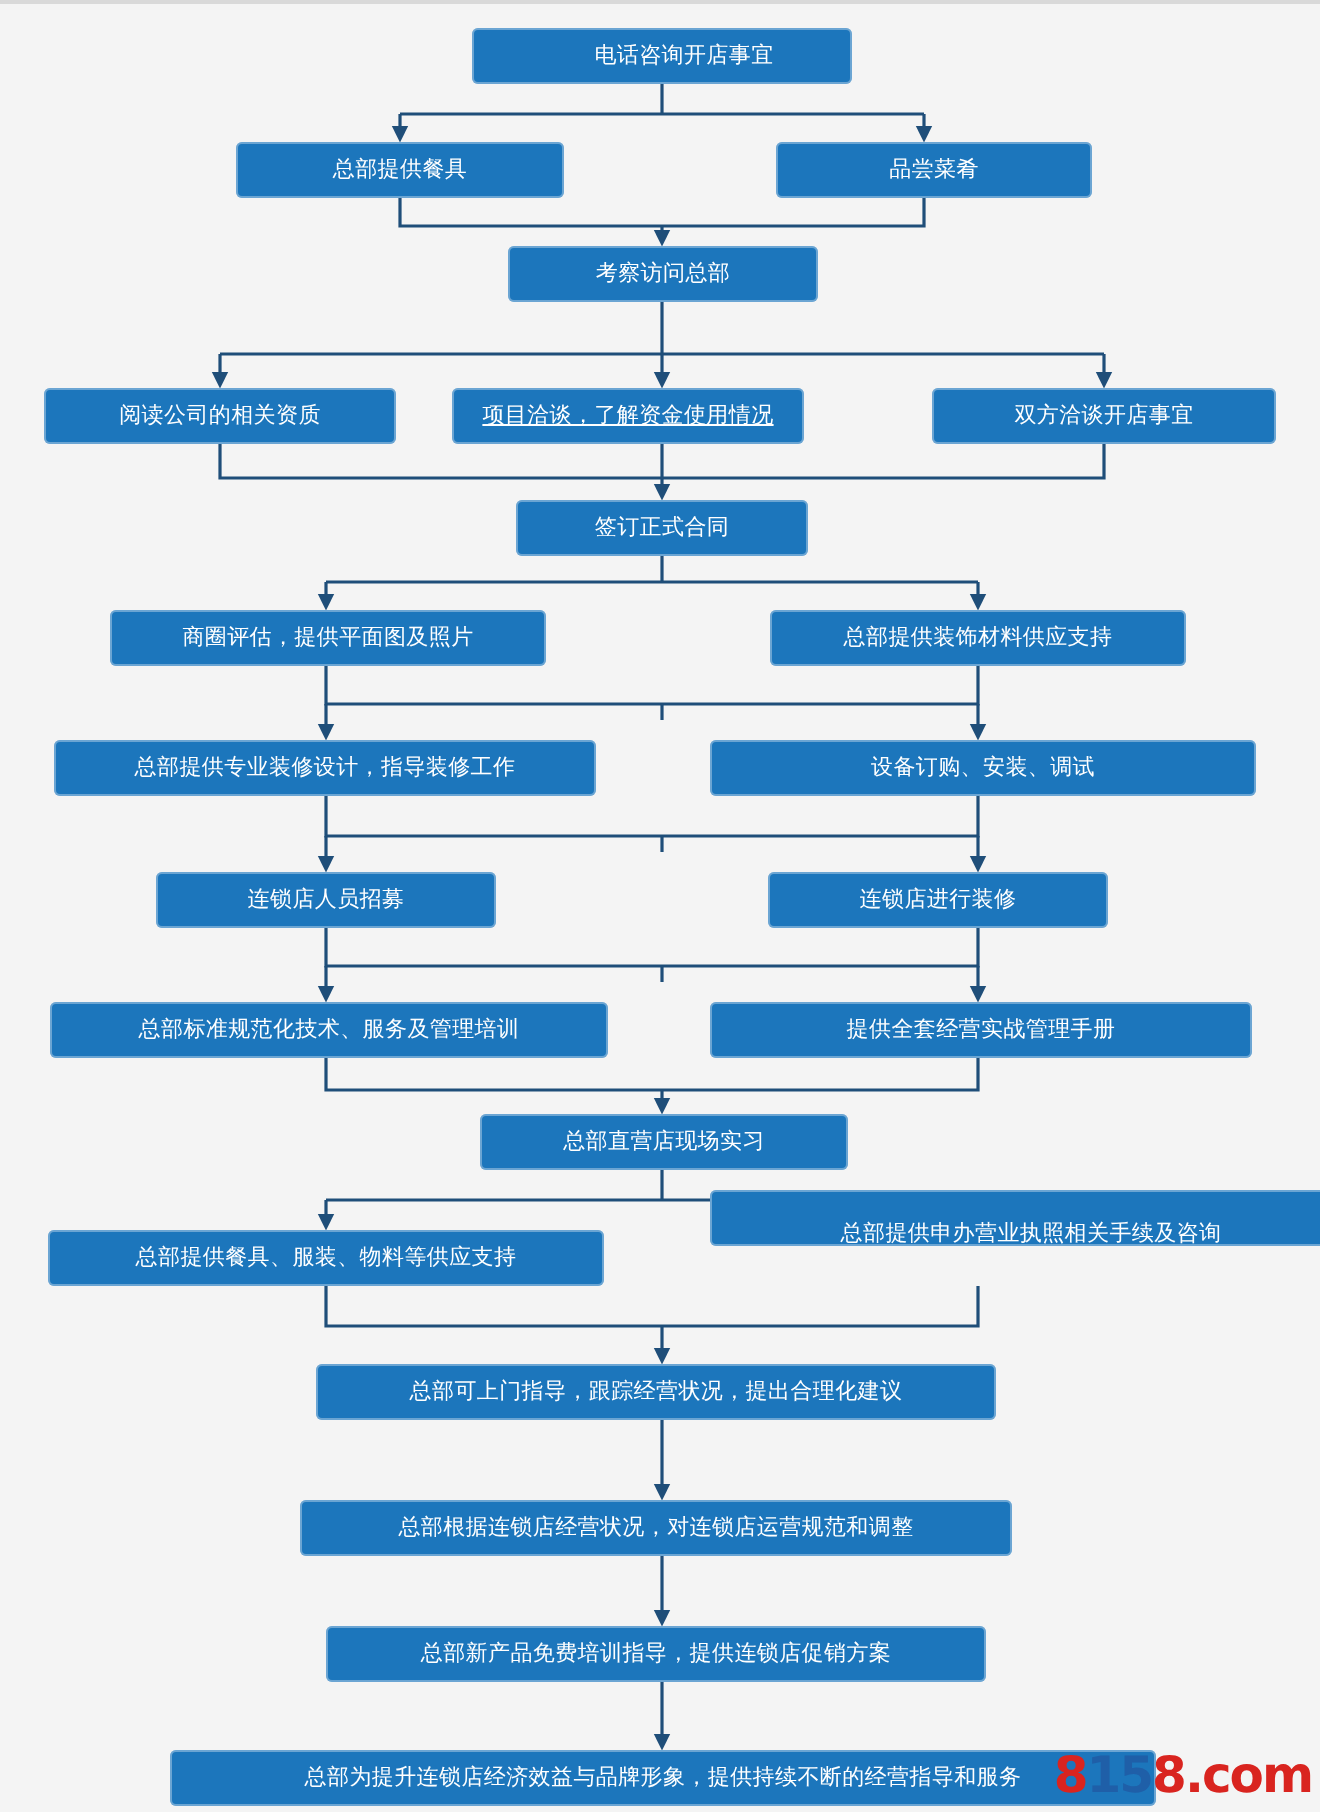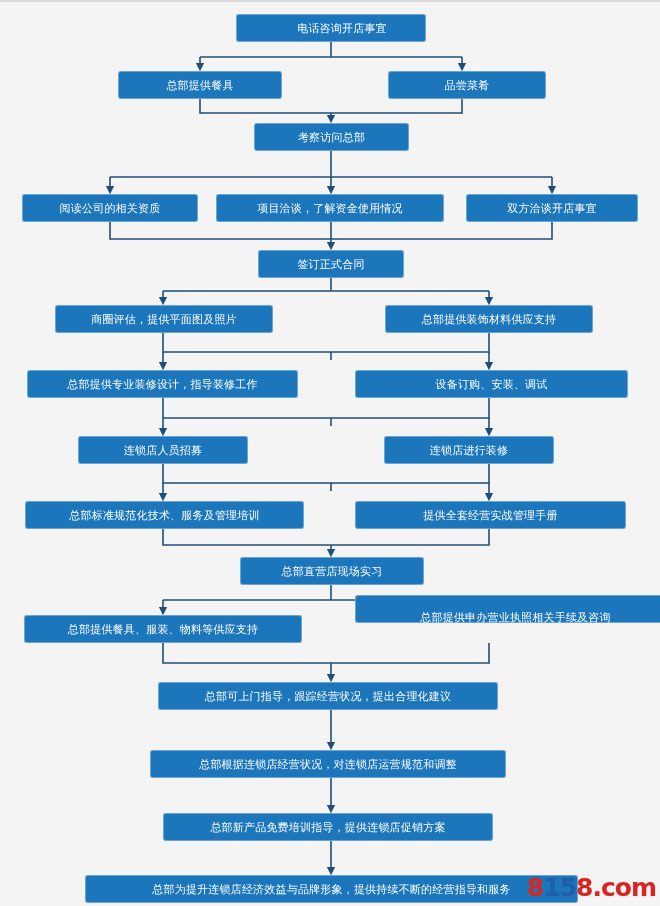--- a/index.html
+++ b/index.html
@@ -155,21 +155,21 @@
   </div>
 
   <div class="node" style="left:254px; top:123px; width:155px; height:28px;">
     <span class="node-label">考察访问总部</span>
   </div>
 
   <div class="node" style="left:22px; top:194px; width:176px; height:28px;">
     <span class="node-label">阅读公司的相关资质</span>
   </div>
 
-  <div class="node" style="left:216px; top:194px; width:228px; height:28px;">
+  <div class="node" style="left:226px; top:194px; width:176px; height:28px;text-decoration:underline;">
     <span class="node-label">项目洽谈，了解资金使用情况</span>
   </div>
 
   <div class="node" style="left:466px; top:194px; width:172px; height:28px;">
     <span class="node-label">双方洽谈开店事宜</span>
   </div>
 
   <div class="node" style="left:258px; top:250px; width:146px; height:28px;">
     <span class="node-label">签订正式合同</span>
   </div>

